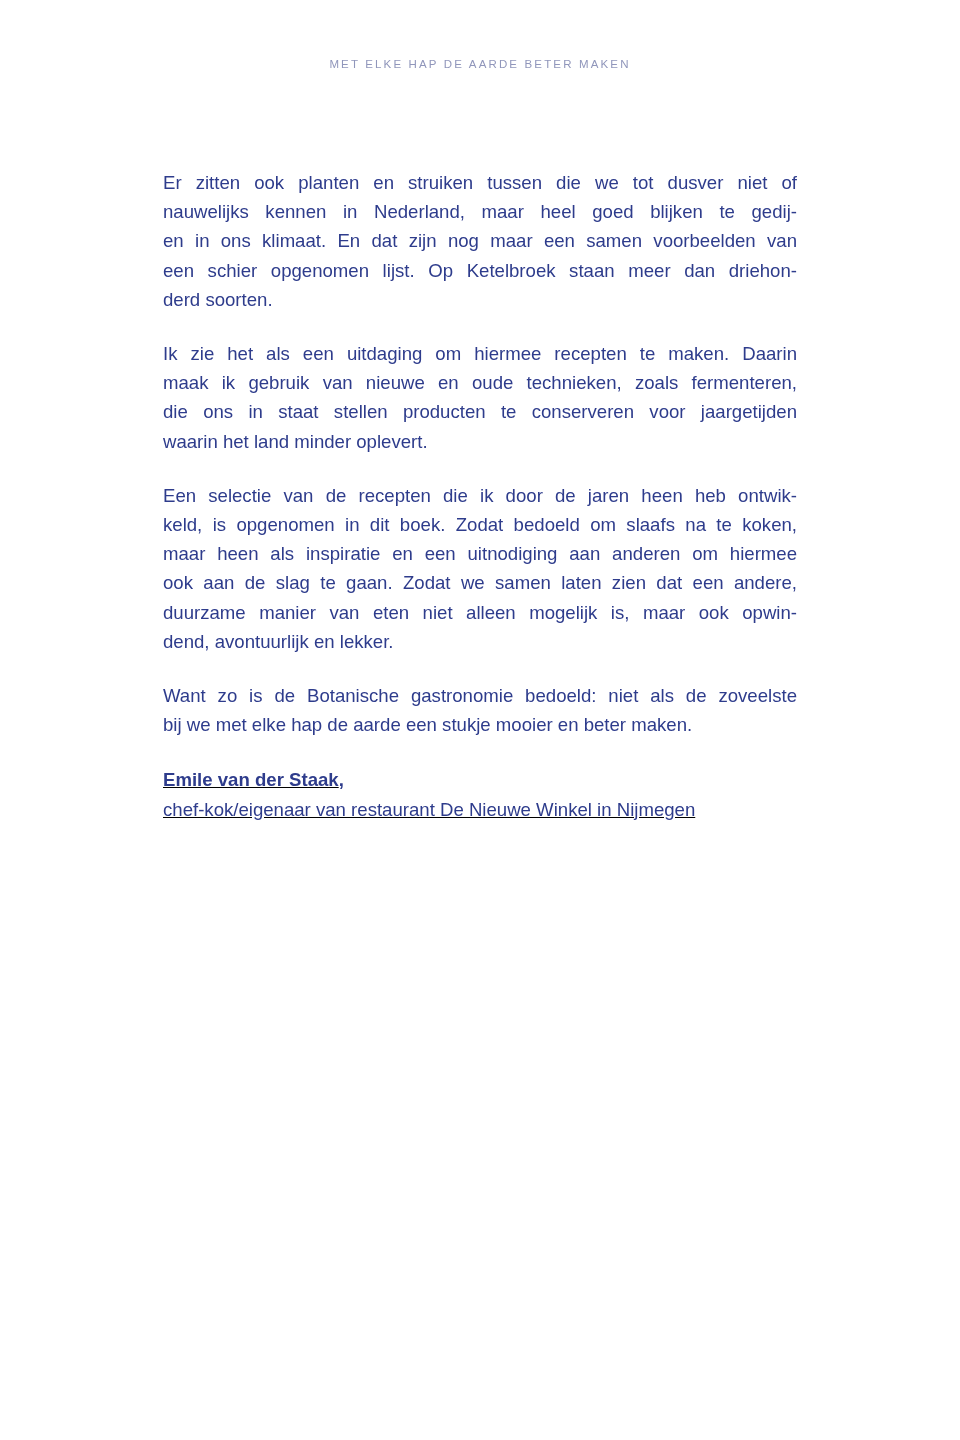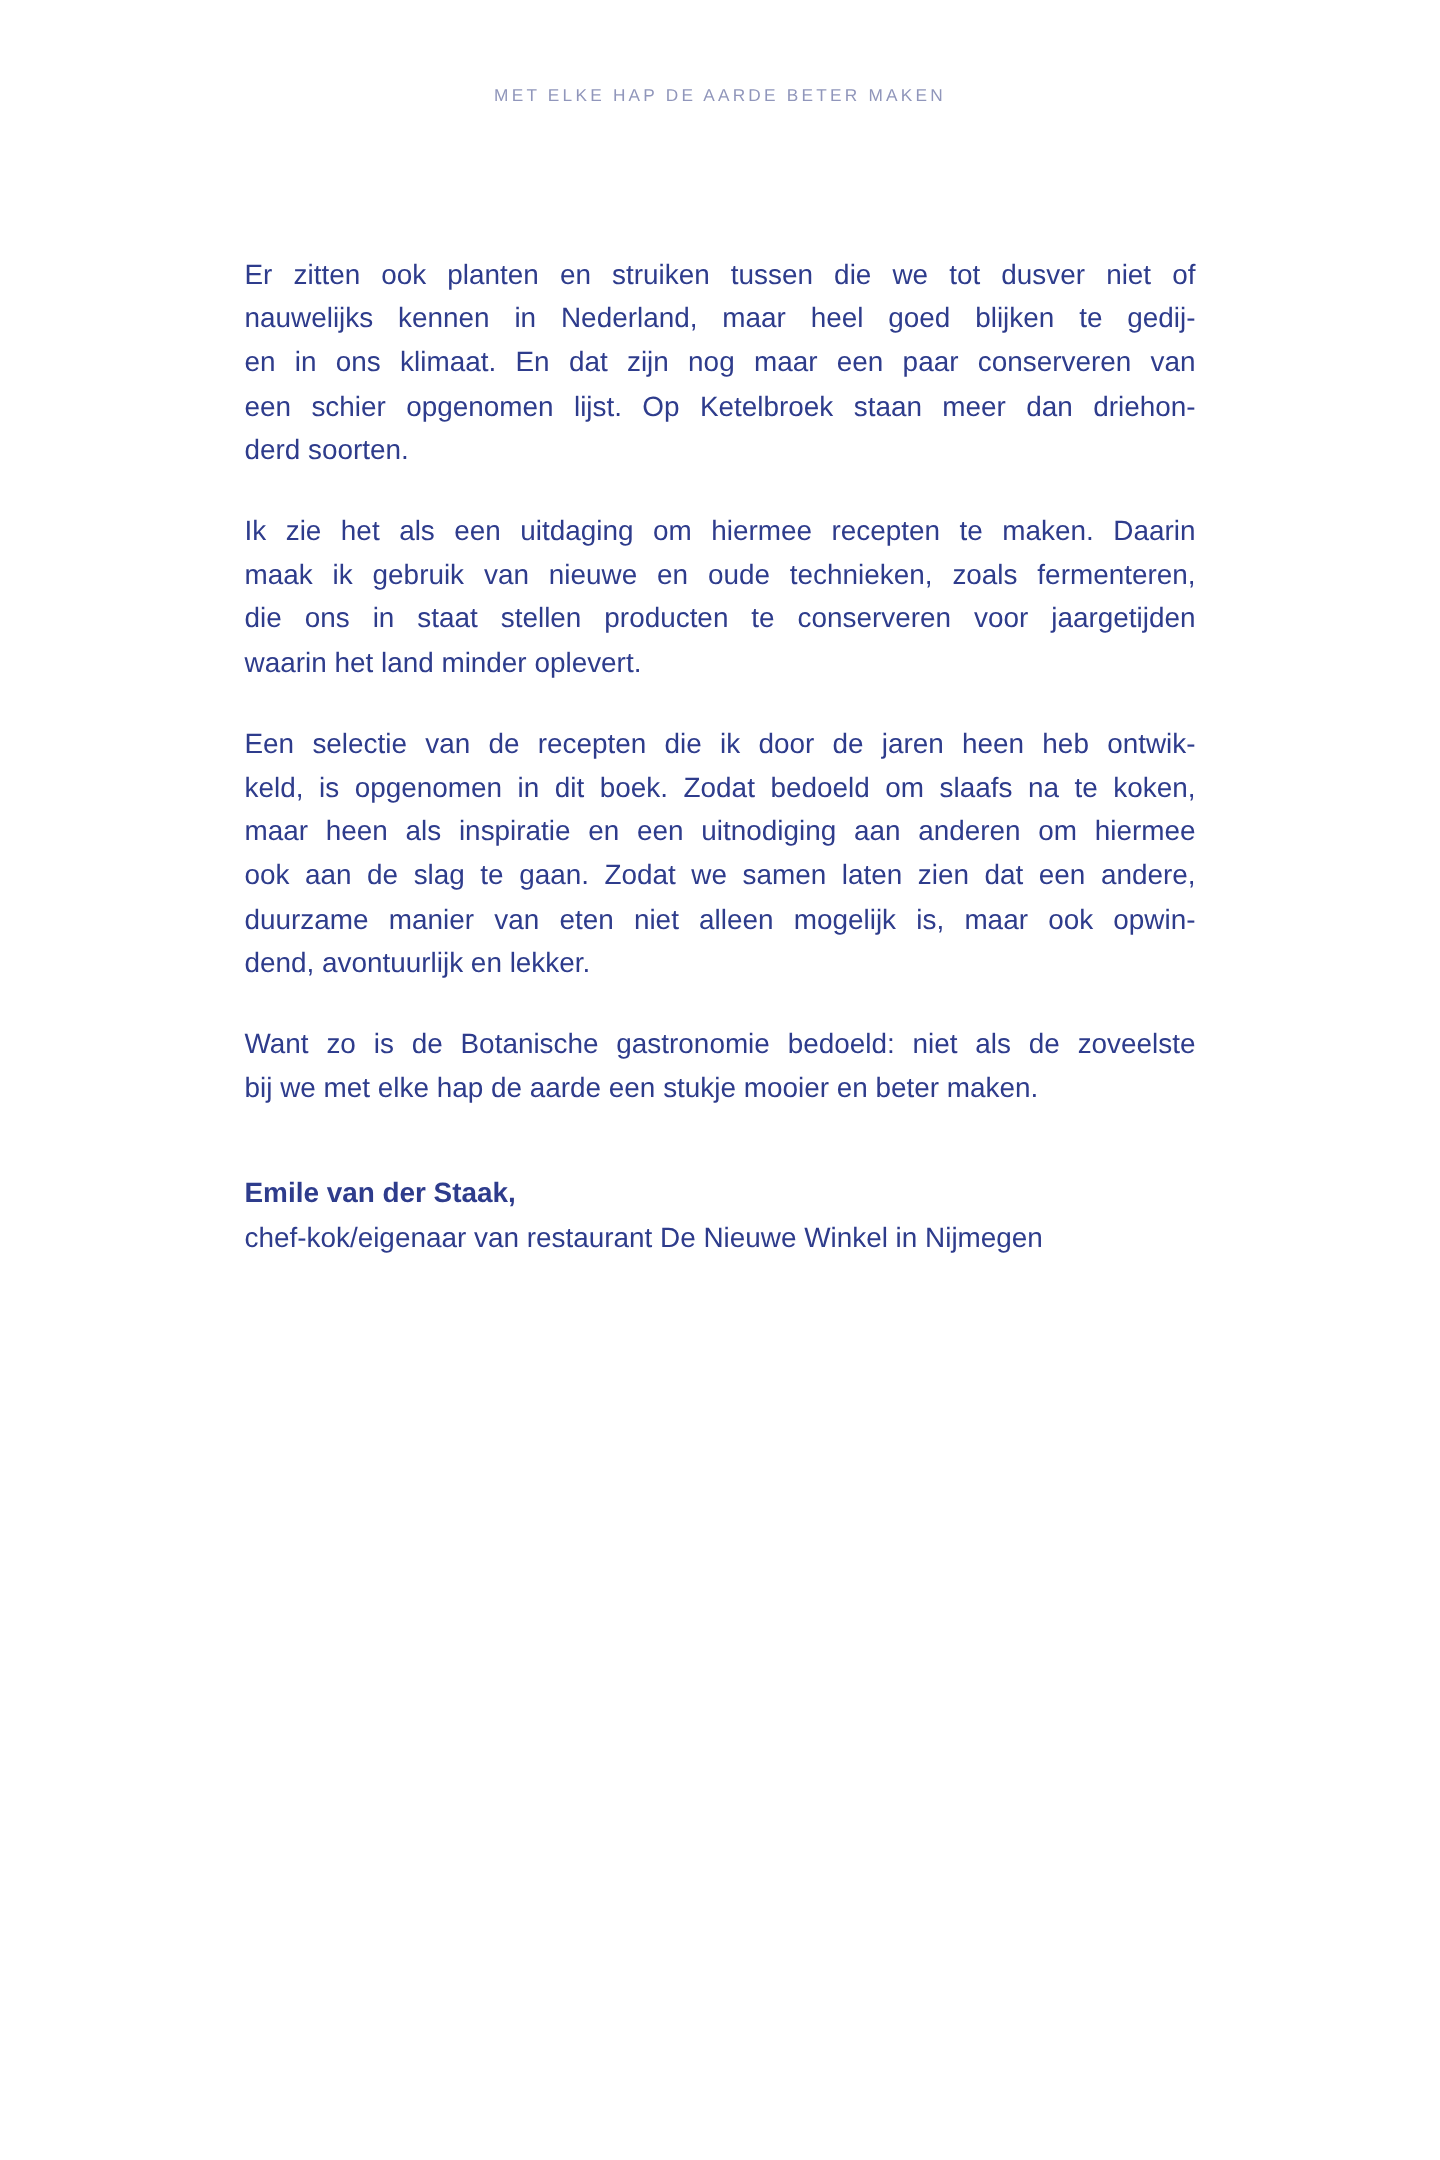--- a/index.html
+++ b/index.html
@@ -59,21 +59,22 @@
     white-space: pre;
   }
   
   .line.last {
     text-align: right;
     text-align-last: left;
   }
 
   
   .signature {
-    margin-top: 41px;
+    margin-top: 26px;
+    text-decoration: underline;
   }
   .signature .line {
     text-align: left;
     text-align-last: left;
   }
   .sig-name {
     font-weight: bold;
     color: #2e3c8c;
   }
   .sig-comma {
@@ -98,21 +99,21 @@
 
 <div class="page">
 
   <div class="running-header">MET ELKE HAP DE AARDE BETER MAKEN</div>
 
   <div class="text-column">
 
     <p class="para">
       <span class="line">Er zitten ook planten en struiken tussen die we tot dusver niet of</span>
       <span class="line">nauwelijks kennen in Nederland, maar heel goed blijken te gedij-</span>
-      <span class="line">en in ons klimaat. En dat zijn nog maar een paar conserveren van</span>
+      <span class="line">en in ons klimaat. En dat zijn nog maar een samen voorbeelden van</span>
       <span class="line">een schier opgenomen lijst. Op Ketelbroek staan meer dan driehon-</span>
       <span class="line last">derd soorten.</span>
     </p>
 
     <p class="para">
       <span class="line">Ik zie het als een uitdaging om hiermee recepten te maken. Daarin</span>
       <span class="line">maak ik gebruik van nieuwe en oude technieken, zoals fermenteren,</span>
       <span class="line">die ons in staat stellen producten te conserveren voor jaargetijden</span>
       <span class="line last">waarin het land minder oplevert.</span>
     </p>

